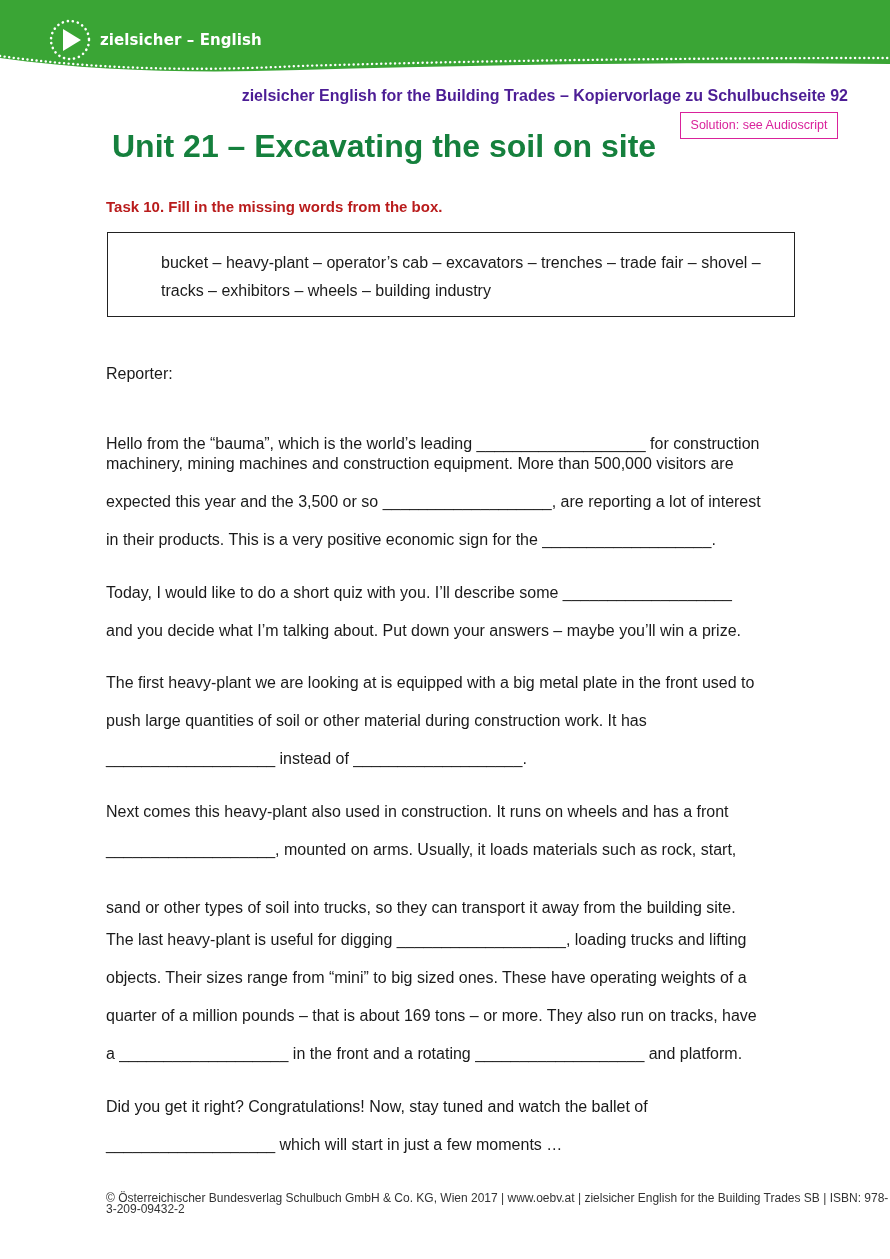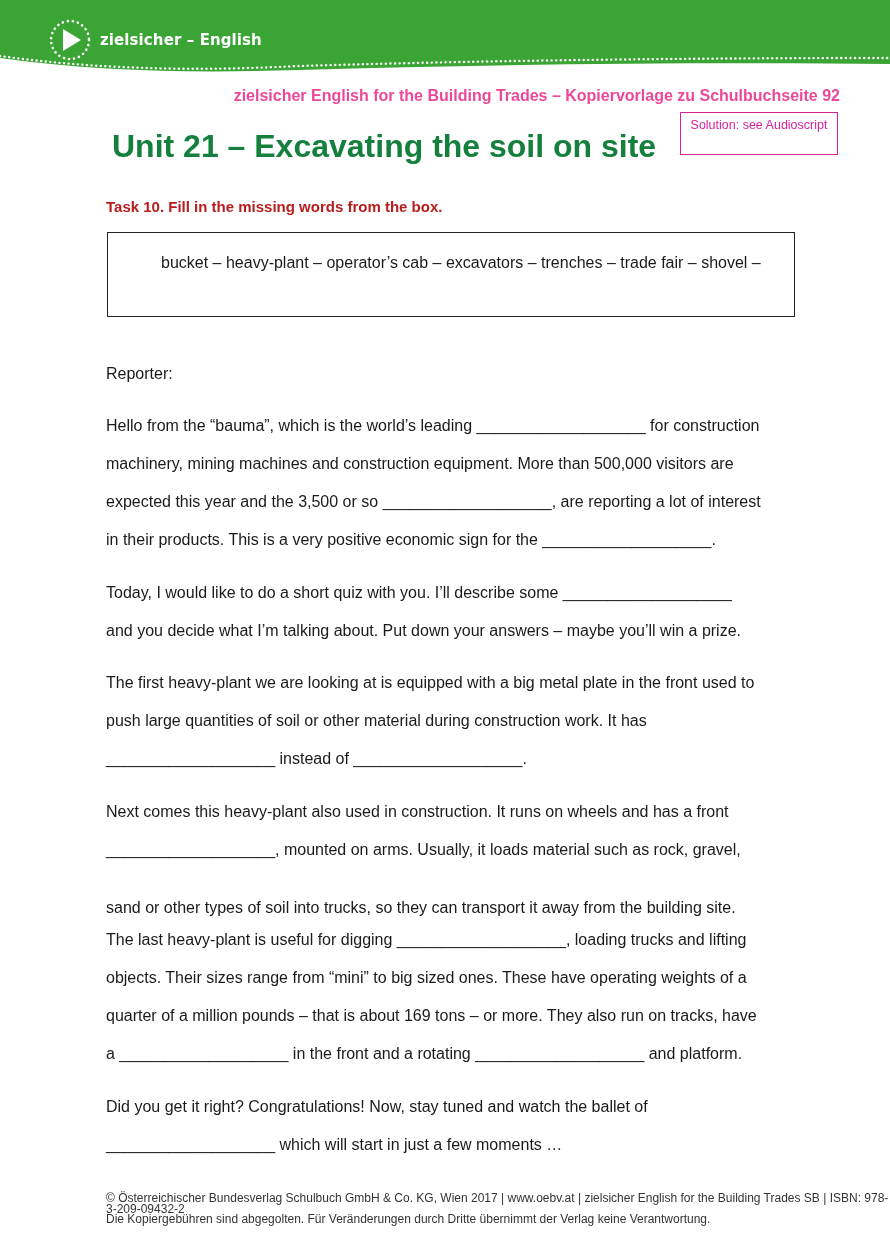--- a/index.html
+++ b/index.html
@@ -1,23 +1,23 @@
 <!DOCTYPE html>
 <html><head>
   <meta charset="utf-8">
   <style>
     html, body { margin: 0; padding: 0; background: #ffffff; }
     body { width: 890px; height: 1259px; position: relative; overflow: hidden;
       font-family: "Liberation Sans", "DejaVu Sans", sans-serif; color: #1a1a1a; }
     .banner { position: absolute; left: 0; top: 0; width: 890px; height: 80px; }
     .brand { position: absolute; left: 100px; top: 31px; color: #fff; font-weight: bold;
       font-size: 15px; font-family: "DejaVu Sans", sans-serif; letter-spacing: 0.1px; }
-    .subtitle { position: absolute; right: 50px; top: 87px; color: #ec4899; font-weight: bold; font-size: 16px; }
+    .subtitle { position: absolute; right: 42px; top: 87px; color: #4c1d95; font-weight: bold; font-size: 16px; }
     .title { position: absolute; left: 106px; top: 122px; color: #15803d; font-weight: bold; font-size: 32px; margin: 6px; }
-    .solution { position: absolute; left: 680px; top: 112px; width: 158px; height: 43px; border: 1px solid #d9229b;
+    .solution { position: absolute; left: 680px; top: 112px; width: 158px; height: 27px; border: 1px solid #d9229b;
       color: #d9229b; font-size: 12.5px; box-sizing: border-box; text-align: center; line-height: 25px; }
     .task { position: absolute; left: 106px; top: 198px; color: #b91c1c; font-weight: bold; font-size: 15px; }
     .wordbox { position: absolute; left: 107px; top: 232px; width: 688px; height: 85px; border: 1px solid #222;
       box-sizing: border-box; padding: 16px 16px 0 53px; font-size: 16px; line-height: 28px; }
     .body { position: absolute; left: 106px; top: 0; width: 700px; font-size: 16px; }
     .line { position: absolute; left: 0; white-space: nowrap; }
     .it { }
     .footer { position: absolute; left: 106px; top: 1193px; font-size: 12px; line-height: 10.5px; color: #333; }
   </style>
 </head>
@@ -33,40 +33,40 @@
 </svg>
 <div class="brand">zielsicher – English</div>
 
 <div class="subtitle">zielsicher English for the Building Trades – Kopiervorlage zu Schulbuchseite 92</div>
 <h1 class="title">Unit 21 – Excavating the soil on site</h1>
 <div class="solution">Solution: see Audioscript</div>
 <div class="task">Task 10. Fill in the missing words from the box.</div>
 
 <div class="wordbox">
   <div>bucket – heavy-plant – operator’s cab – excavators – trenches – trade fair – shovel –</div>
+  <div>tracks – exhibitors – wheels – building industry</div>
 </div>
 
 <div class="body">
   <div class="line it" style="top:365px">Reporter:</div>
-  <div class="line" style="top:417px">Hello from the “bauma”, which is the world’s leading ___________________ for construction</div>
+  <div class="line" style="top:435px">Hello from the “bauma”, which is the world’s leading ___________________ for construction</div>
   <div class="line" style="top:455px">machinery, mining machines and construction equipment. More than 500,000 visitors are</div>
   <div class="line" style="top:493px">expected this year and the 3,500 or so ___________________, are reporting a lot of interest</div>
   <div class="line" style="top:531px">in their products. This is a very positive economic sign for the ___________________.</div>
   <div class="line" style="top:584px">Today, I would like to do a short quiz with you. I’ll describe some ___________________</div>
   <div class="line" style="top:622px">and you decide what I’m talking about. Put down your answers – maybe you’ll win a prize.</div>
   <div class="line" style="top:674px">The first heavy-plant we are looking at is equipped with a big metal plate in the front used to</div>
   <div class="line" style="top:712px">push large quantities of soil or other material during construction work. It has</div>
   <div class="line" style="top:750px">___________________ instead of ___________________.</div>
   <div class="line" style="top:803px">Next comes this heavy-plant also used in construction. It runs on wheels and has a front</div>
-  <div class="line" style="top:841px">___________________, mounted on arms. Usually, it loads material such as rock, gravel,</div>
+  <div class="line" style="top:841px">___________________, mounted on arms. Usually, it loads materials such as rock, start,</div>
   <div class="line" style="top:899px">sand or other types of soil into trucks, so they can transport it away from the building site.</div>
   <div class="line" style="top:931px">The last heavy-plant is useful for digging ___________________, loading trucks and lifting</div>
   <div class="line" style="top:969px">objects. Their sizes range from “mini” to big sized ones. These have operating weights of a</div>
   <div class="line" style="top:1007px">quarter of a million pounds – that is about 169 tons – or more. They also run on tracks, have</div>
   <div class="line" style="top:1045px">a ___________________ in the front and a rotating ___________________ and platform.</div>
   <div class="line" style="top:1098px">Did you get it right? Congratulations! Now, stay tuned and watch the ballet of</div>
   <div class="line" style="top:1136px">___________________ which will start in just a few moments …</div>
 </div>
 
 <div class="footer">
   <div>© Österreichischer Bundesverlag Schulbuch GmbH &amp; Co. KG, Wien 2017 | www.oebv.at | zielsicher English for the Building Trades SB | ISBN: 978-3-209-09432-2</div>
-  <div>Die Kopiergebühren sind abgegolten. Für Veränderungen durch Dritte übernimmt der Verlag keine Verantwortung.</div>
 </div>
 
 </body></html>

